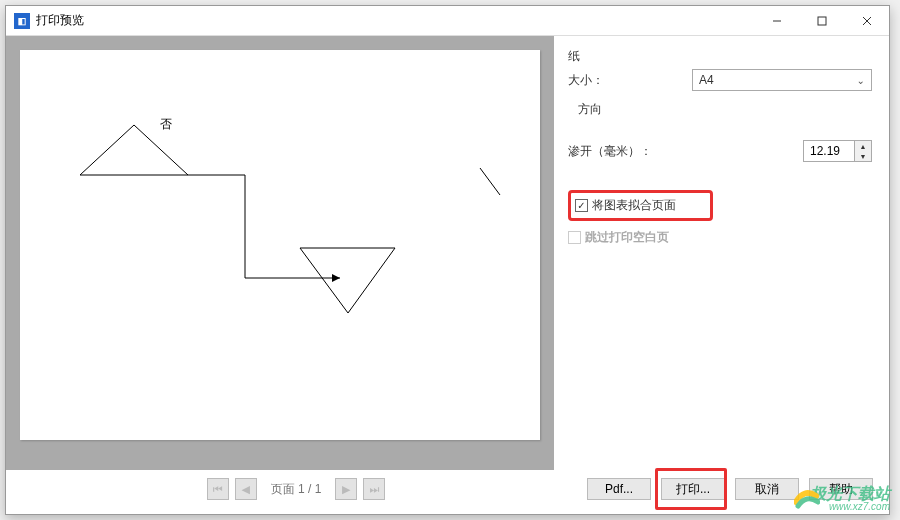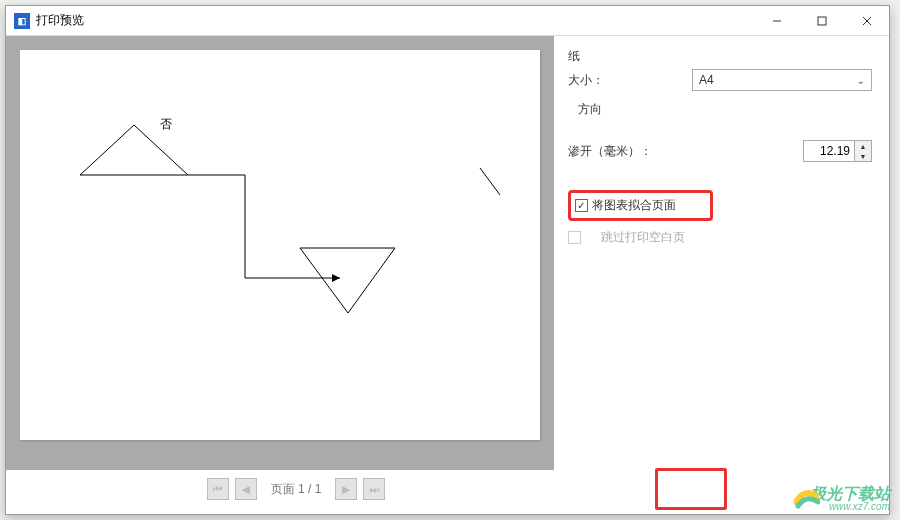--- a/index.html
+++ b/index.html
@@ -155,21 +155,21 @@
     .spinner {
       display: flex;
       align-items: center;
       border: 1px solid #aaa;
       height: 22px;
     }
     .spinner input {
       width: 50px;
       border: none;
       text-align: right;
-      padding-right: 4px;
+      padding-right: 14px;
       height: 100%;
       outline: none;
       font-size: 12px;
     }
     .spinner-btns {
       display: flex;
       flex-direction: column;
       border-left: 1px solid #aaa;
     }
     .spinner-btn {
@@ -178,22 +178,23 @@
       font-size: 7px;
       display: flex;
       align-items: center;
       justify-content: center;
       cursor: pointer;
       background: #f0f0f0;
     }
     .checkbox-row {
       display: flex;
       align-items: center;
-      gap: 20px;
+      gap: 4px;
       margin-top: 8px;
+      font-weight: bold;
     }
     .checkbox {
       width: 13px;
       height: 13px;
       border: 1px solid #666;
       display: inline-flex;
       align-items: center;
       justify-content: center;
       font-size: 10px;
       color: #333;
@@ -384,20 +385,26 @@
   </div>
 
   <div class="nav-bar" style="left:20px;bottom:14px;width:540px;justify-content:center;padding-left:0;">
     <div class="nav-btn disabled">⏮</div>
     <div class="nav-btn disabled">◀</div>
     <span class="page-label">页面 1 / 1</span>
     <div class="nav-btn disabled">▶</div>
     <div class="nav-btn disabled">⏭</div>
   </div>
 
+  <div class="button-bar">
+    <div class="btn">Pdf...</div>
+    <div class="btn">打印...</div>
+    <div class="btn">取消</div>
+    <div class="btn">帮助</div>
+  </div>
 
   <div class="print-highlight"></div>
 </div>
 
 <div class="watermark">
   <svg width="26" height="26">
     <path d="M2 18 Q 10 4 22 12" stroke="#ffc107" stroke-width="6" fill="none" stroke-linecap="round"></path>
     <path d="M4 22 Q 12 10 24 18" stroke="#46c08a" stroke-width="5" fill="none" stroke-linecap="round"></path>
   </svg>
   <span class="b">极光下载站</span><br>

